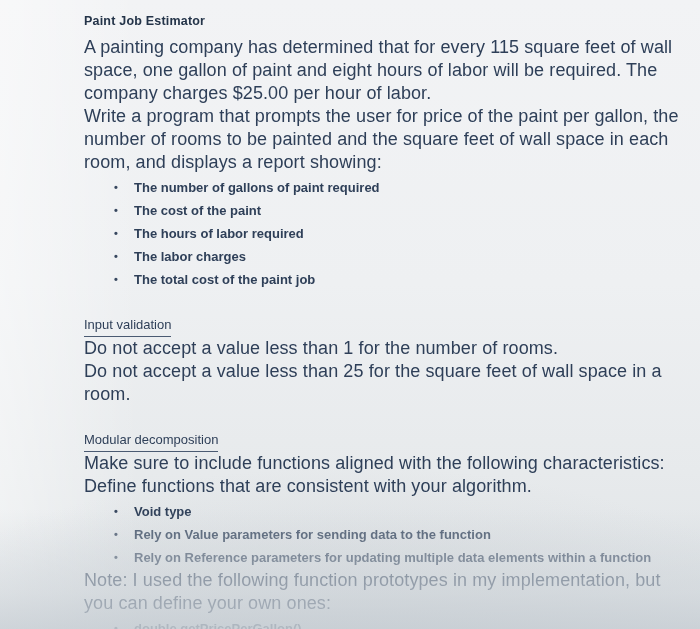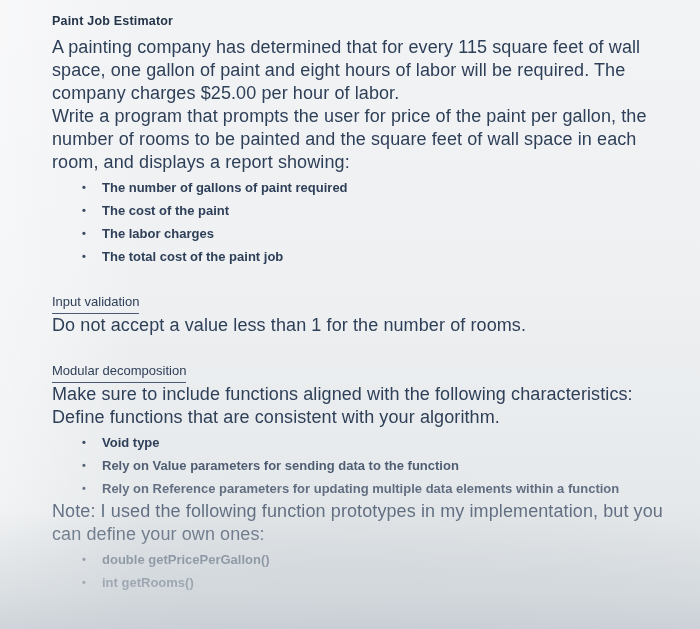--- a/index.html
+++ b/index.html
@@ -14,20 +14,21 @@
     color: #2b3a52;
     overflow: hidden;
     position: relative;
   }
   
   .page {
     position: absolute;
     inset: 0;
     background:
       linear-gradient(180deg, #f2f3f5 0%, #eef0f2 45%, #e7eaec 75%, #dfe3e6 100%);
+    padding-left: 32px;
   }
   .page::after {
     content: "";
     position: absolute;
     inset: 0;
     background:
       radial-gradient(120% 60% at 50% 110%, rgba(140,150,160,0.22) 0%, rgba(140,150,160,0) 60%),
       linear-gradient(90deg, rgba(255,255,255,0.45) 0%, rgba(255,255,255,0) 20%);
     pointer-events: none;
   }
@@ -113,28 +114,30 @@
   <div class="content">
 
     <div class="doc-title">Paint Job Estimator</div>
 
     <p class="para">A painting company has determined that for every 115 square feet of wall space, one gallon of paint and eight hours of labor will be required. The company charges $25.00 per hour of labor.</p>
     <p class="para">Write a program that prompts the user for price of the paint per gallon, the number of rooms to be painted and the square feet of wall space in each room, and displays a report showing:</p>
 
     <ul class="bullets">
       <li>The number of gallons of paint required</li>
       <li>The cost of the paint</li>
+      <li>The hours of labor required</li>
       <li>The labor charges</li>
       <li>The total cost of the paint job</li>
     </ul>
 
     <div class="spacer-md"></div>
 
     <div class="section-head">Input validation</div>
     <p class="para">Do not accept a value less than 1 for the number of rooms.</p>
+    <p class="para">Do not accept a value less than 25 for the square feet of wall space in a room.</p>
 
     <div class="spacer-md"></div>
 
     <div class="section-head">Modular decomposition</div>
     <p class="para">Make sure to include functions aligned with the following characteristics:</p>
     <p class="para">Define functions that are consistent with your algorithm.</p>
 
     <ul class="bullets">
       <li>Void type</li>
       <li class="fade-2">Rely on Value parameters for sending data to the function</li>

